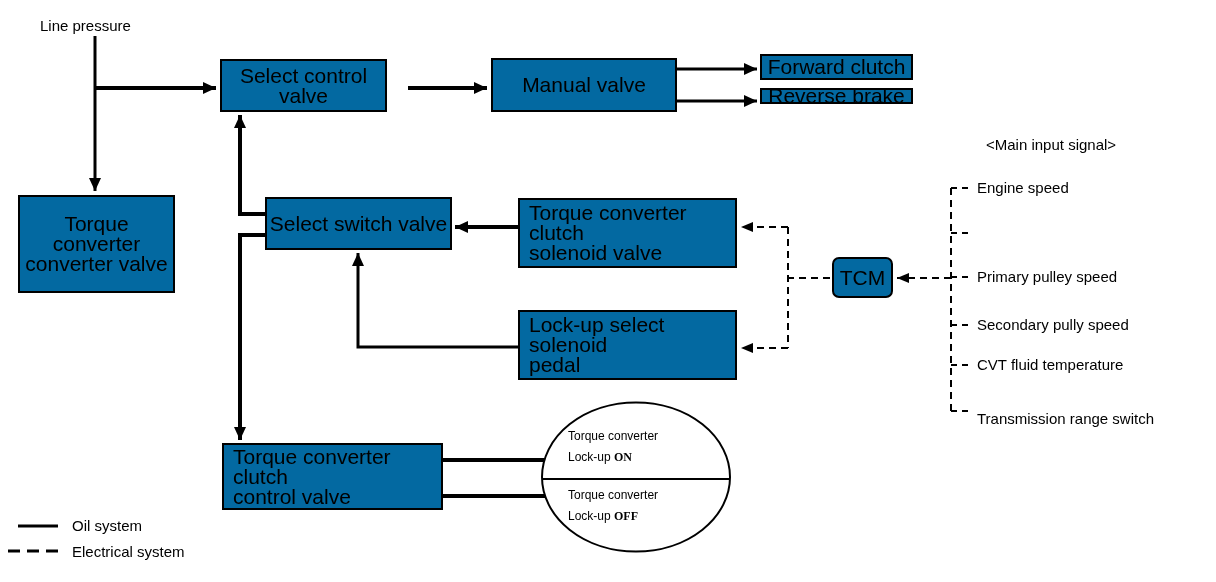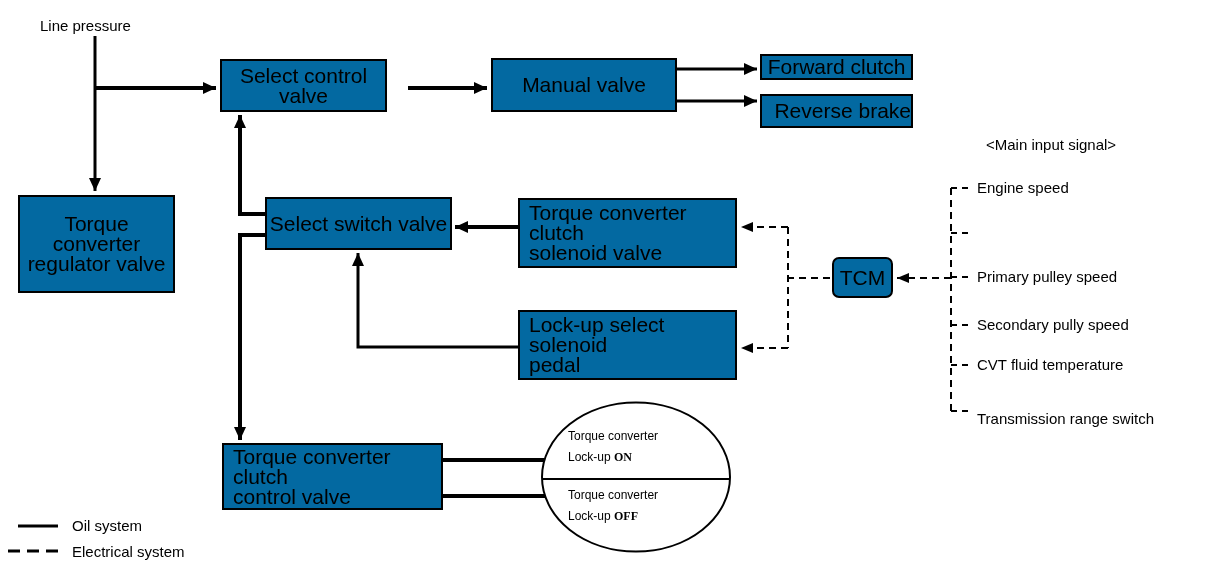--- a/index.html
+++ b/index.html
@@ -95,28 +95,28 @@
   </div>
 
   <div class="box" style="left:491px;top:58px;width:186px;height:54px;">
     <span class="ln">Manual valve</span>
   </div>
 
   <div class="box" style="left:760px;top:54px;width:153px;height:26px;">
     <span class="ln">Forward clutch</span>
   </div>
 
-  <div class="box" style="left:760px;top:94px;width:153px;height:34px;align-items:flex-end;">
+  <div class="box" style="left:760px;top:88px;width:153px;height:16px;">
     <span class="ln">Reverse brake</span>
   </div>
 
   <div class="box" style="left:18px;top:195px;width:157px;height:98px;">
     <span class="ln">Torque</span>
     <span class="ln">converter</span>
-    <span class="ln">regulator valve</span>
+    <span class="ln">converter valve</span>
   </div>
 
   <div class="box" style="left:265px;top:197px;width:187px;height:53px;">
     <span class="ln">Select switch valve</span>
   </div>
 
   <div class="box leftalign" style="left:518px;top:198px;width:219px;height:70px;">
     <span class="ln">Torque converter clutch</span>
     <span class="ln">solenoid valve</span>
   </div>

